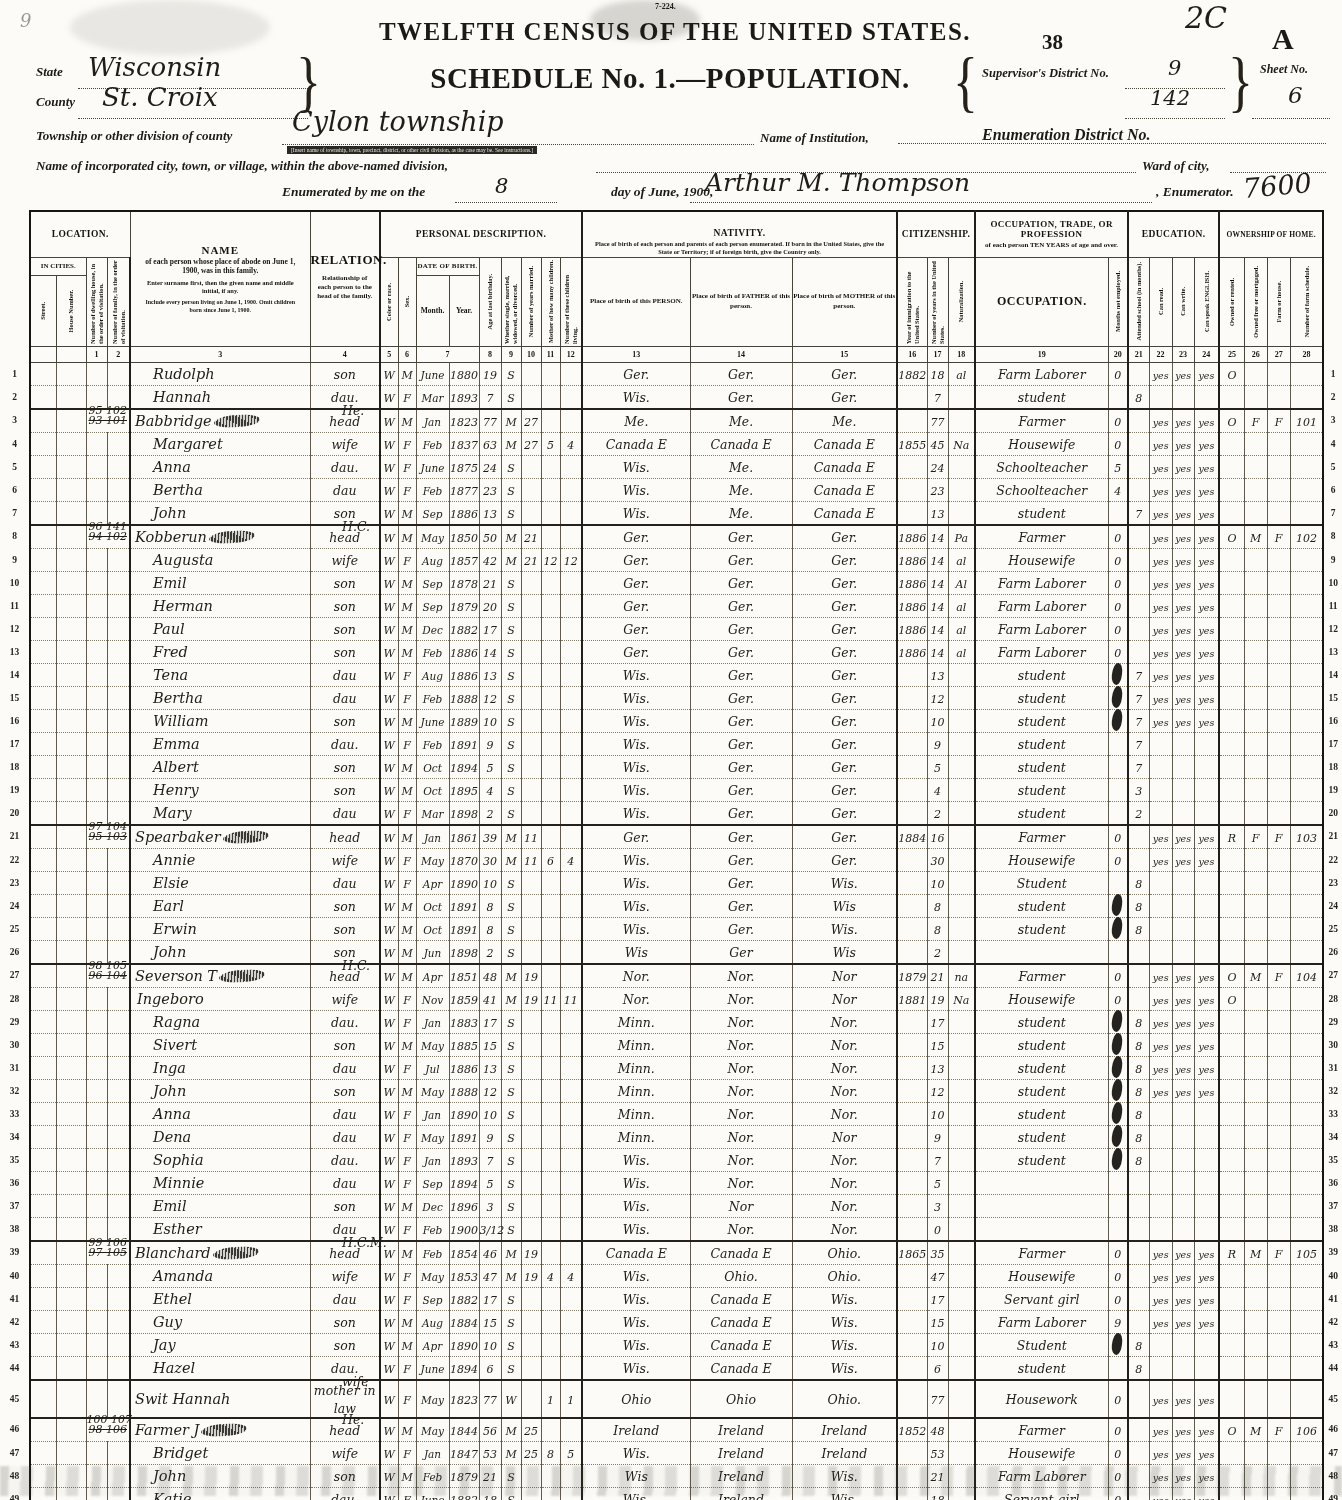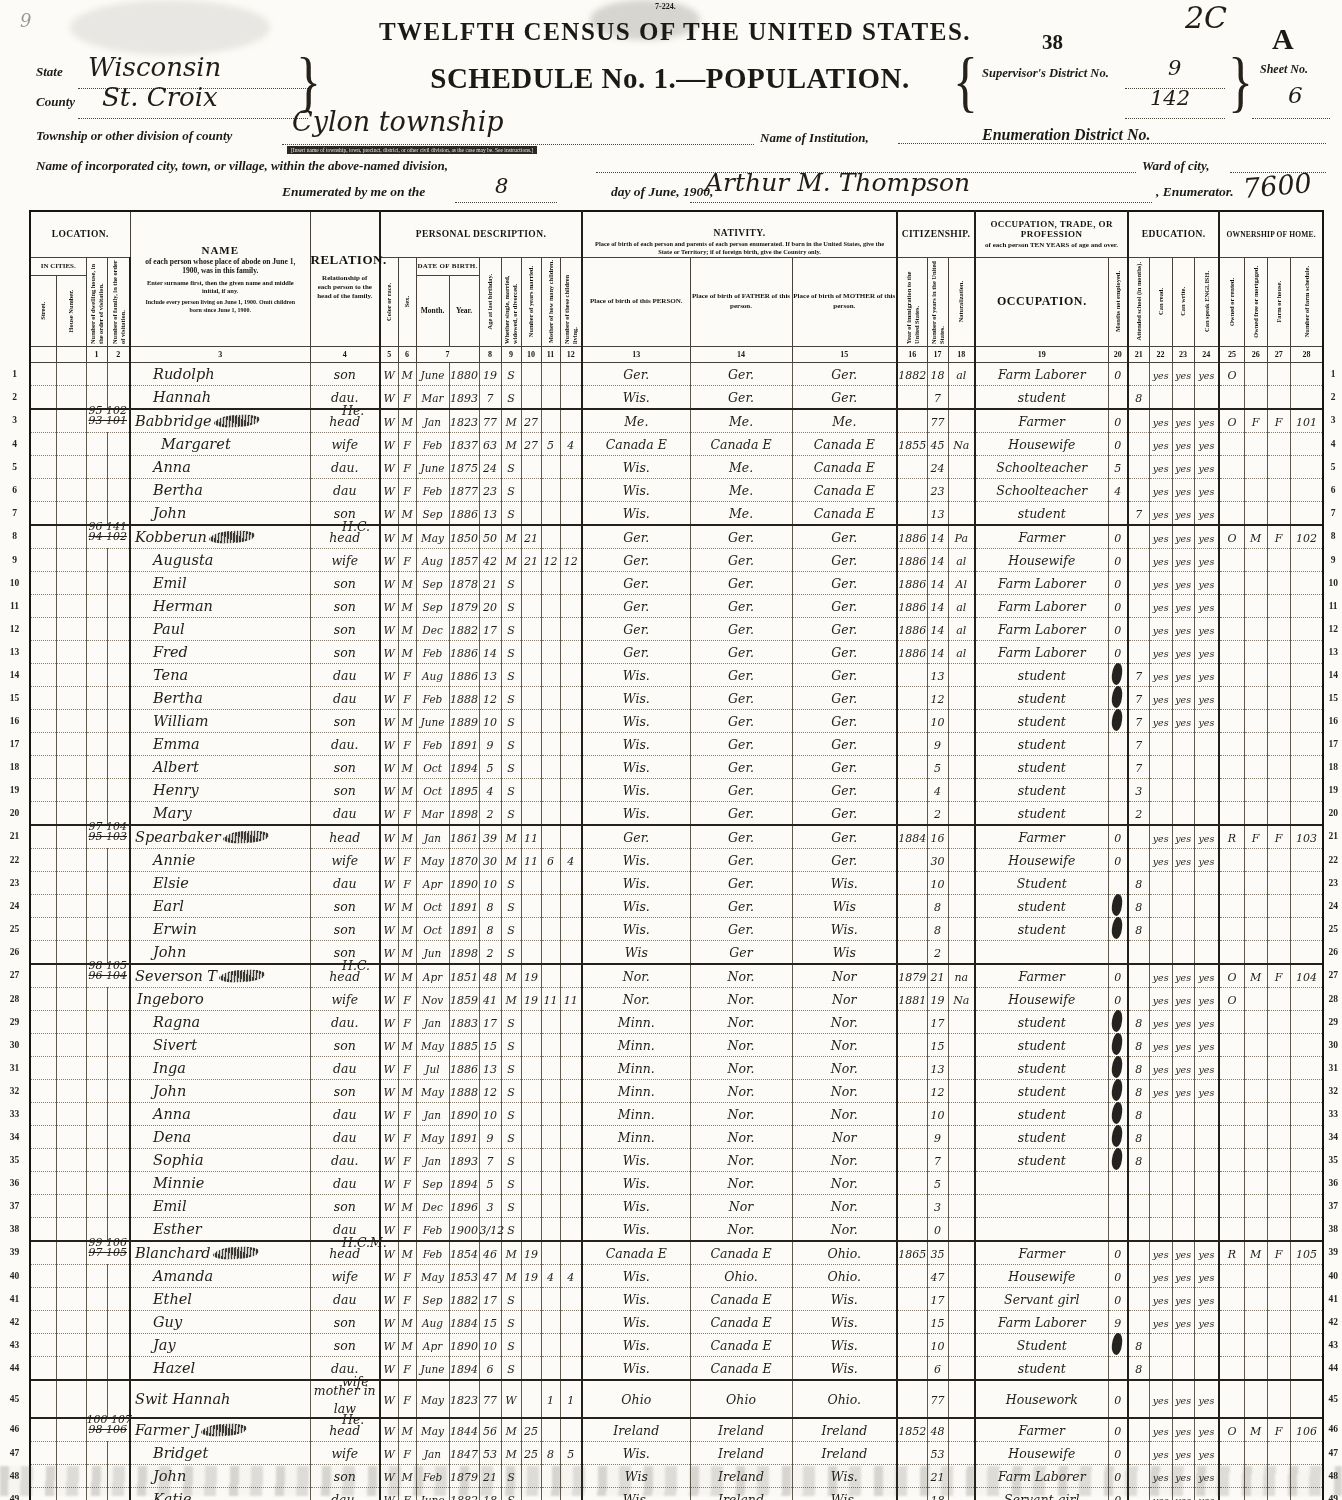--- a/index.html
+++ b/index.html
@@ -409,21 +409,21 @@
           <td class="sm"><span class="ink">F</span></td>
           <td class="sm colZ"><span class="ink">101</span></td>
           <td class="rn">3</td>
         </tr>
         <tr>
           <td class="rn">4</td>
           <td class="sm colA"></td>
           <td class="sm"></td>
           <td class="sm"></td>
           <td class="sm hv"></td>
-          <td class="nm"><span class="ink nmt" style="padding-left:30px">Margaret</span></td>
+          <td class="nm"><span class="ink nmt" style="padding-left:22px">Margaret</span></td>
           <td class="rl hv"><span class="ink">wife</span></td>
           <td class="sm"><span class="ink">W</span></td>
           <td class="sm"><span class="ink">F</span></td>
           <td class="mo"><span class="ink">Feb</span></td>
           <td class="sm"><span class="ink">1837</span></td>
           <td class="sm"><span class="ink">63</span></td>
           <td class="sm"><span class="ink">M</span></td>
           <td class="sm"><span class="ink">27</span></td>
           <td class="sm"><span class="ink">5</span></td>
           <td class="sm hv"><span class="ink">4</span></td>

